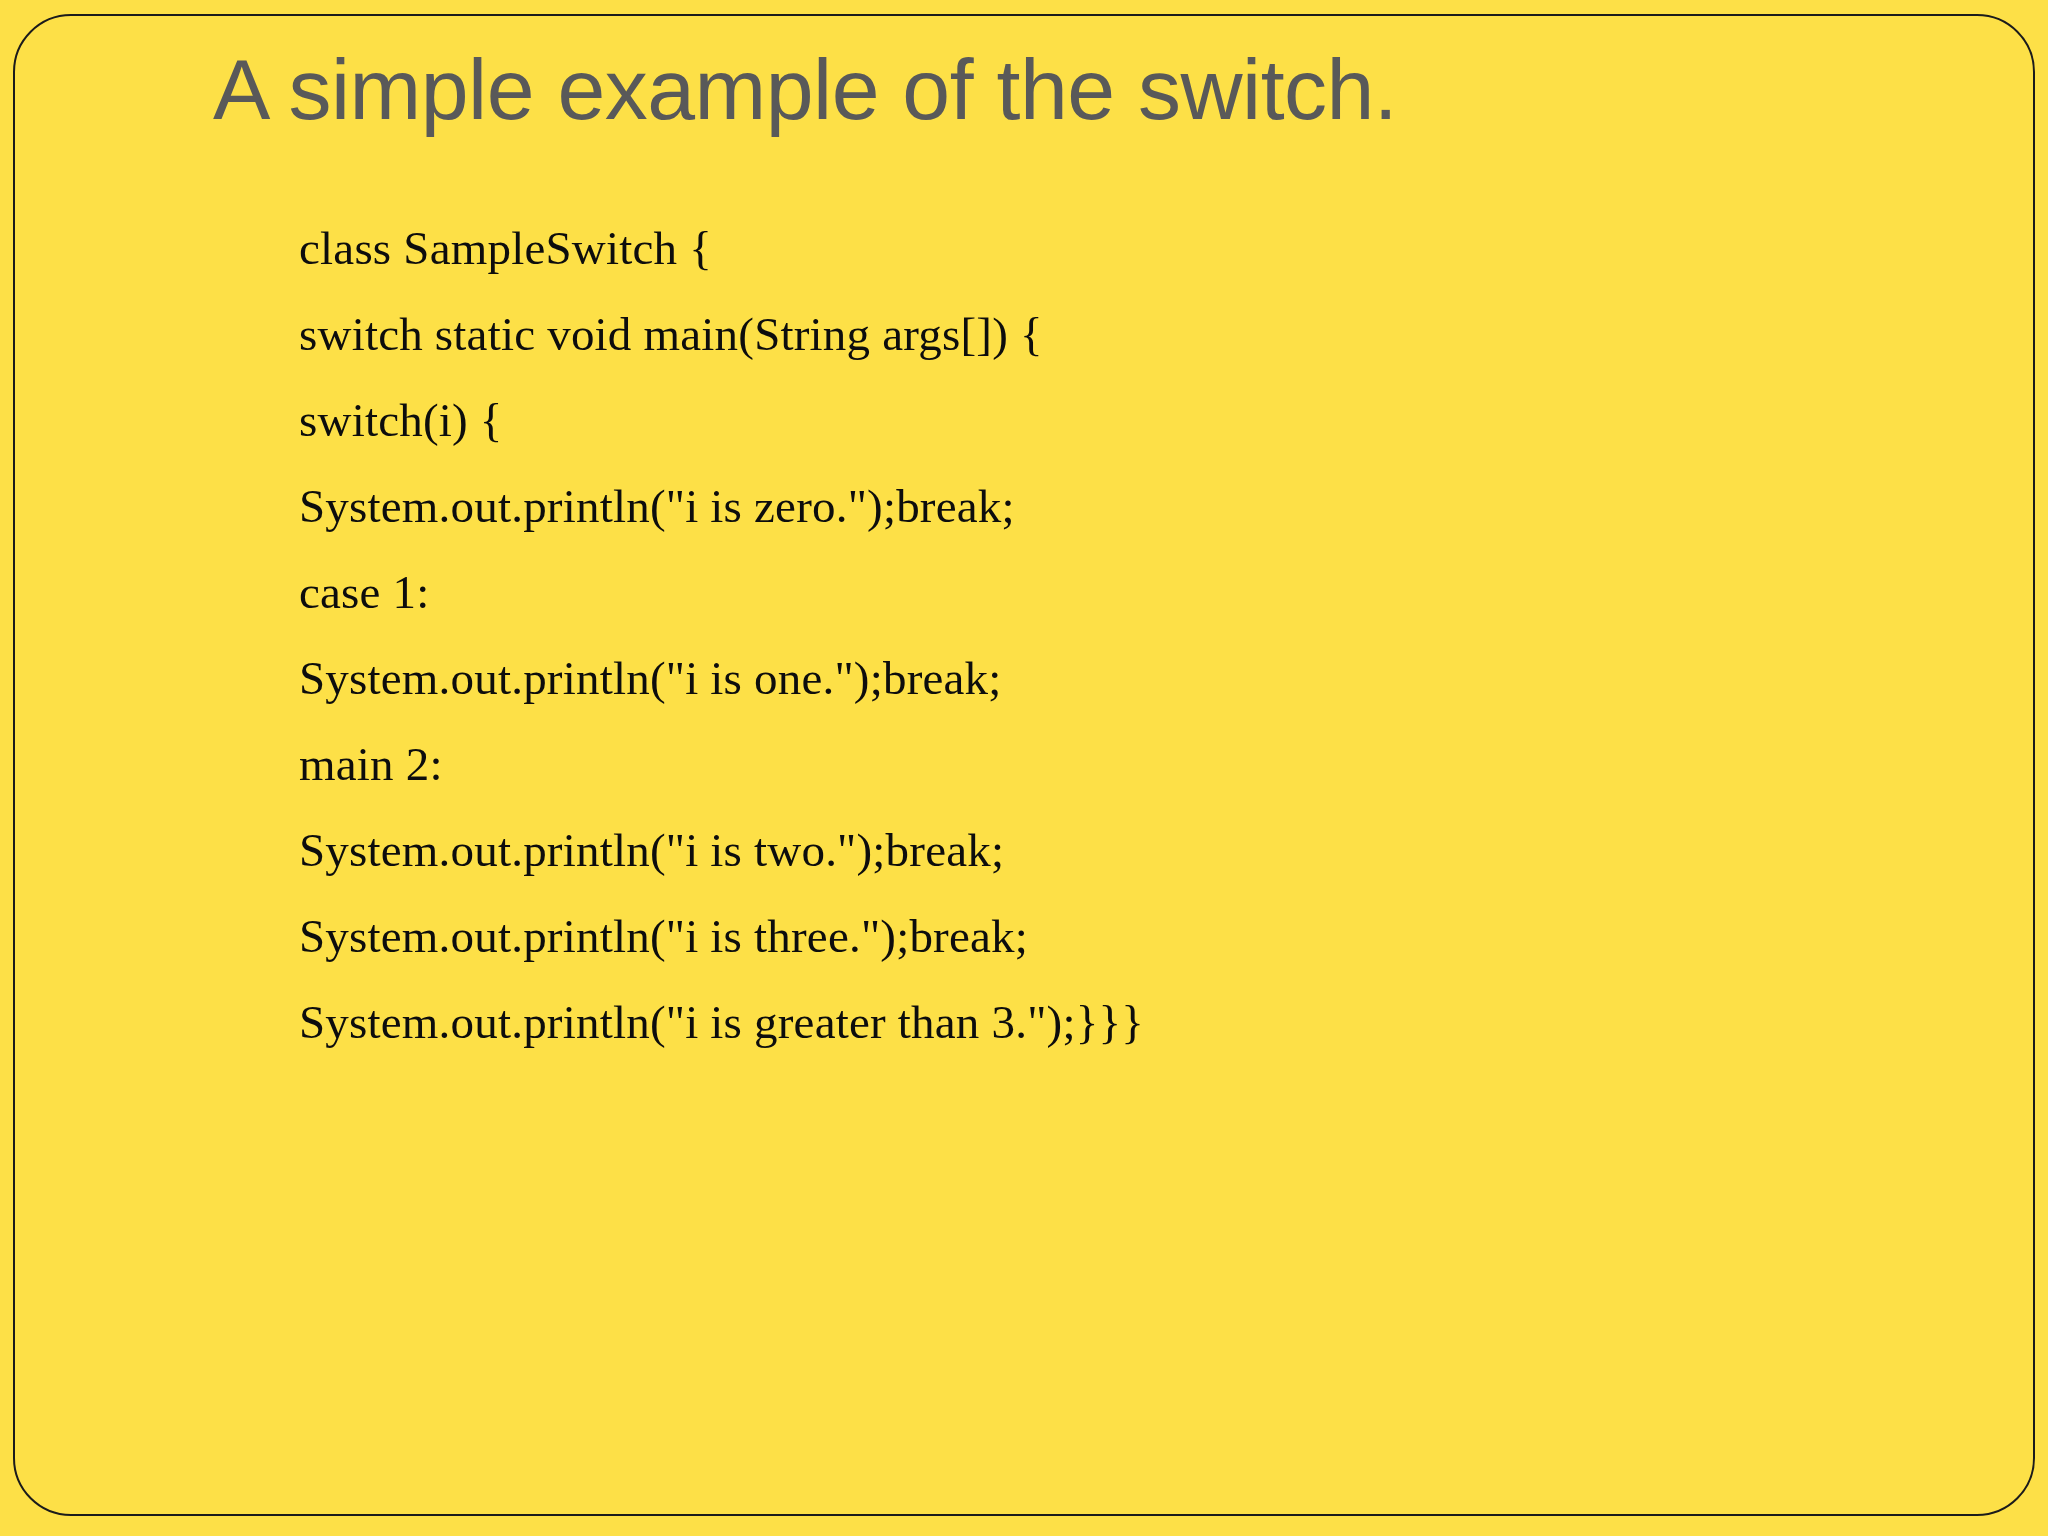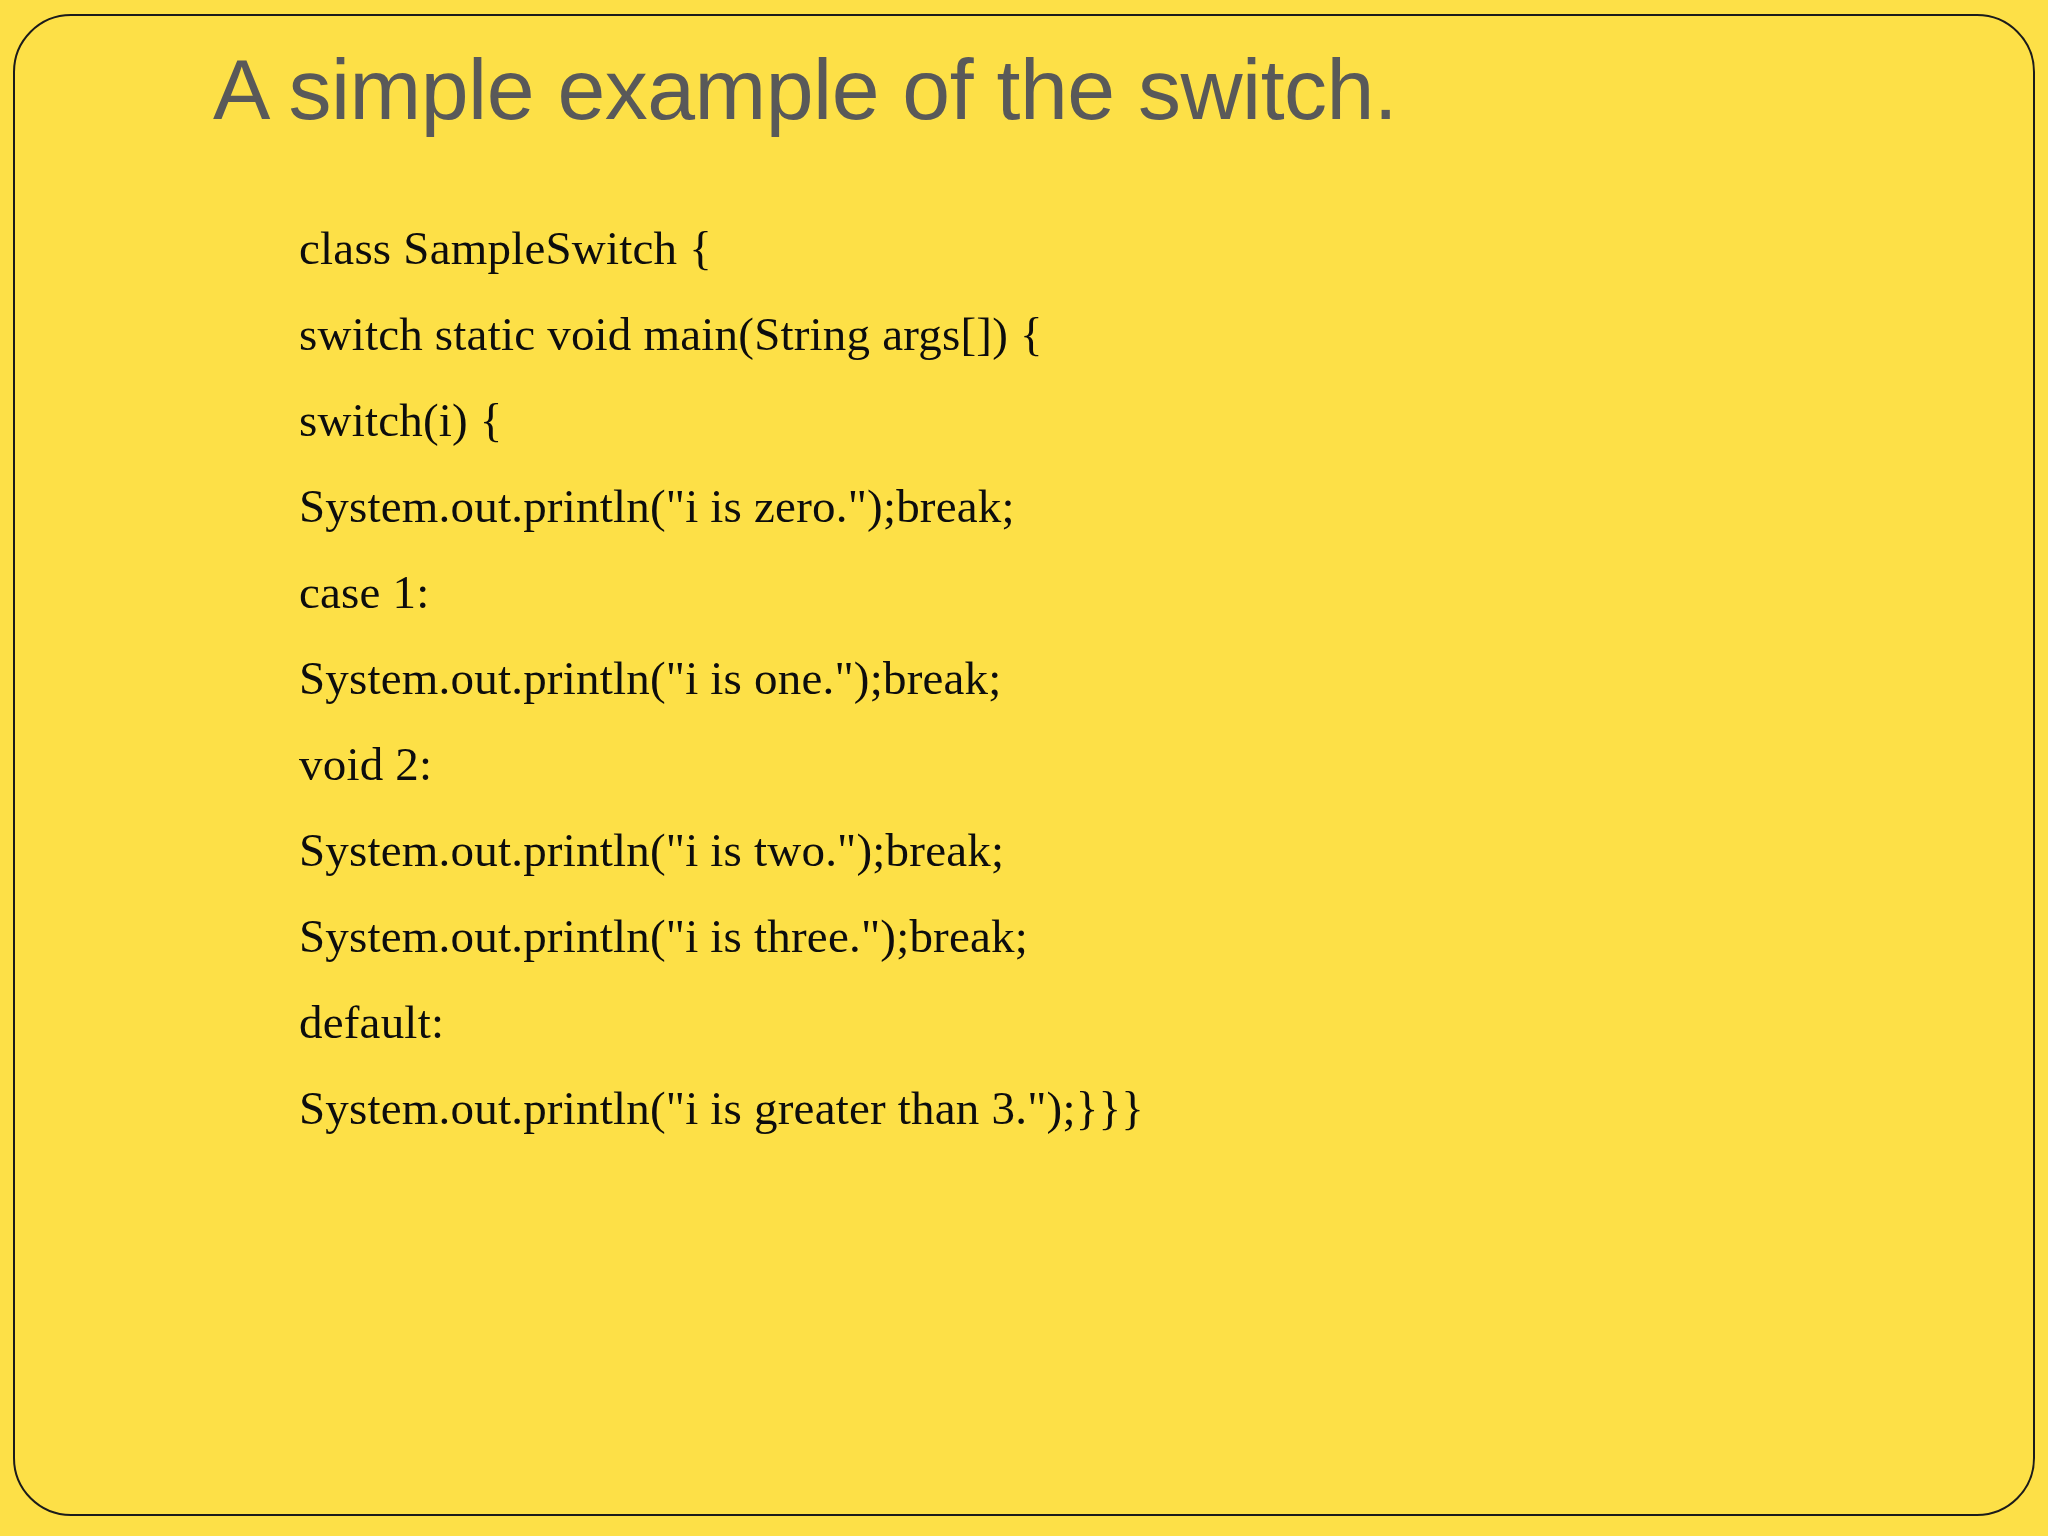--- a/index.html
+++ b/index.html
@@ -79,20 +79,19 @@
 
   <div id="slide-title">A simple example of the switch.</div>
 
   <div id="code-block">
     <div class="code-line">class SampleSwitch {</div>
     <div class="code-line">switch static void main(String args[]) {</div>
     <div class="code-line">switch(i) {</div>
     <div class="code-line">System.out.println("i is zero.");break;</div>
     <div class="code-line">case 1:</div>
     <div class="code-line">System.out.println("i is one.");break;</div>
-    <div class="code-line">void 2:</div>
+    <div class="code-line">main 2:</div>
     <div class="code-line">System.out.println("i is two.");break;</div>
     <div class="code-line">System.out.println("i is three.");break;</div>
-    <div class="code-line">default:</div>
     <div class="code-line">System.out.println("i is greater than 3.");}}}</div>
   </div>
 
 </div>
 
 </body></html>

